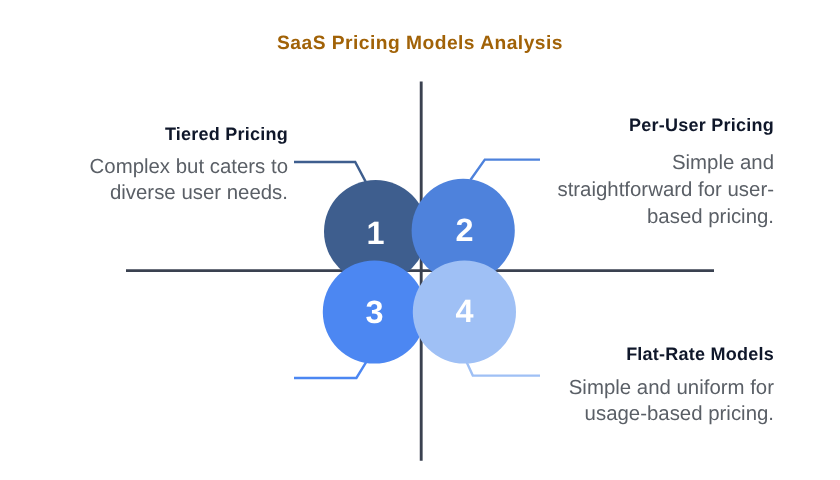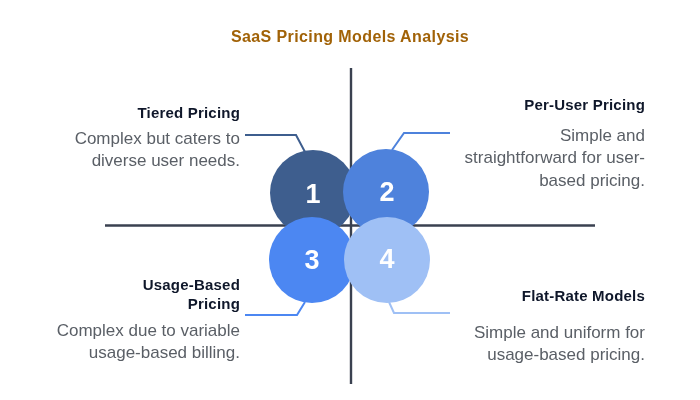--- a/index.html
+++ b/index.html
@@ -54,21 +54,21 @@
   }
   .q-left  { text-align: right; right: 460px; }
   .q-right { text-align: right;  left: 455px; }
   .q1 { top: 104px; }
   .q2 { top: 96px; }
   .q3 { top: 276px; }
   .q4 { top: 287px; }
   .q1 .desc { margin-top: 5px; }
   .q2 .desc { margin-top: 10px; }
   .q3 .desc { margin-top: 6px; }
-  .q4 .desc { margin-top: 16px; }
+  .q4 .desc { margin-top: 6px; }
   .circle-number {
     font-family: "Liberation Sans", sans-serif;
     font-size: 27px;
     font-weight: bold;
   }
 </style>
 </head>
 <body>
 
 <div class="stage">
@@ -102,26 +102,20 @@
 diverse user needs.</p>
   </div>
 
   <div class="label-block q-right q2">
     <p class="heading">Per-User Pricing</p>
     <p class="desc">Simple and
 straightforward for user-
 based pricing.</p>
   </div>
 
-  <div class="label-block q-left q3">
-    <p class="heading">Usage-Based
-Pricing</p>
-    <p class="desc">Complex due to variable
-usage-based billing.</p>
-  </div>
 
   <div class="label-block q-right q4">
     <p class="heading">Flat-Rate Models</p>
     <p class="desc">Simple and uniform for
 usage-based pricing.</p>
   </div>
 
 </div>
 
 </body></html>

